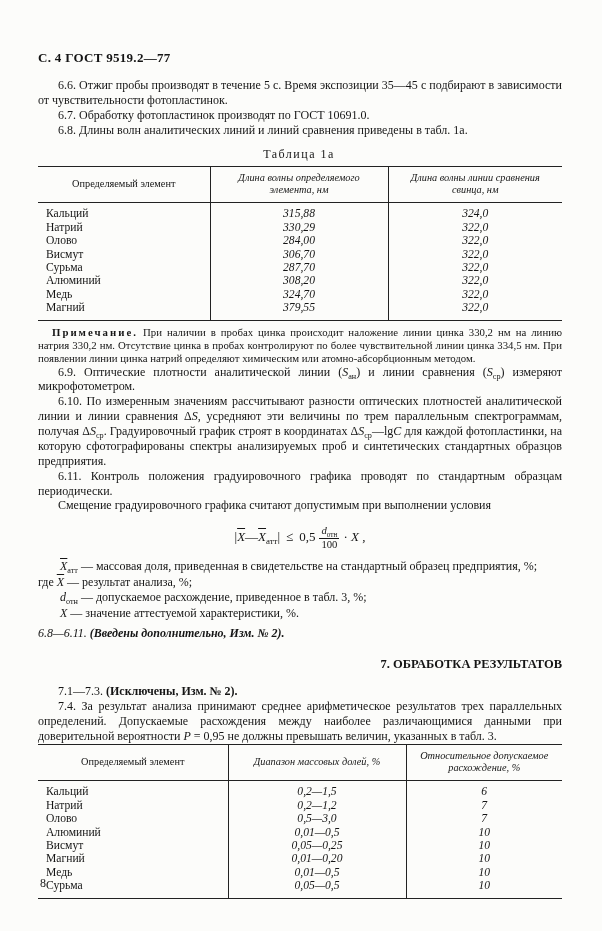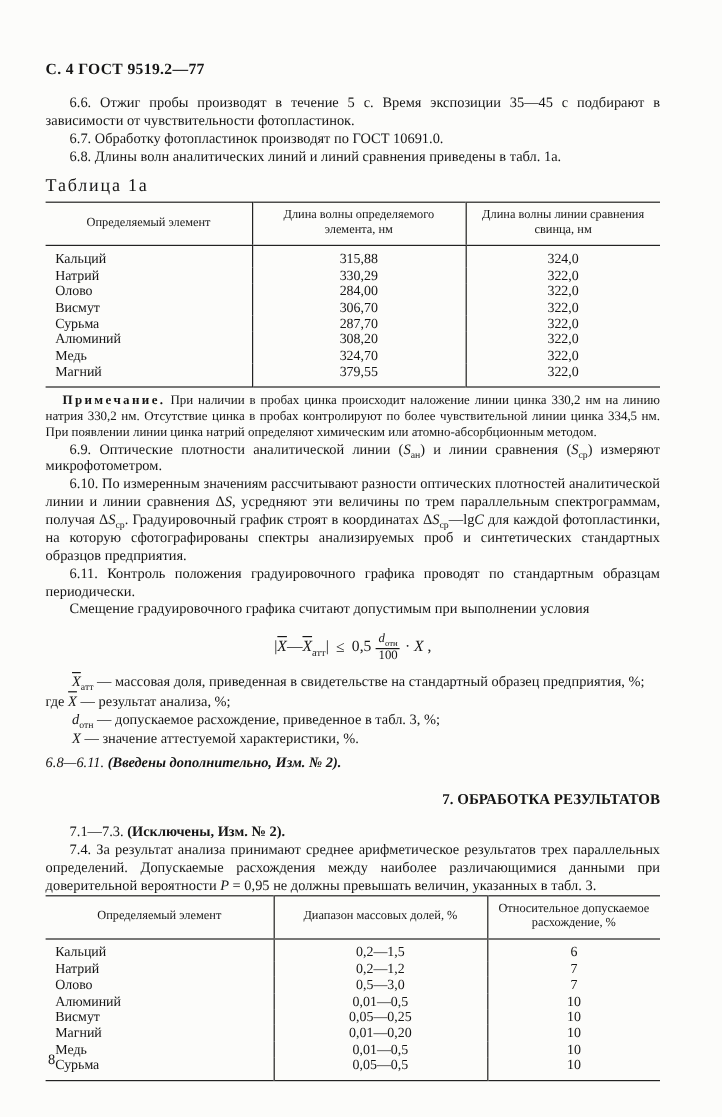--- a/index.html
+++ b/index.html
@@ -2,40 +2,40 @@
 <html><head>
 <meta charset="utf-8">
 <style>
   * { margin:0; padding:0; box-sizing:border-box; }
   html,body { background:#e8e8e6; }
   .page {
     width:602px; height:931px; margin:0 auto;
     background:#fcfcfa; color:#151515;
     font-family:"Liberation Serif", serif;
     position:relative;
-    padding:50px 52px 0 38px;
+    padding:50px 40px 0 38px;
     overflow:hidden;
   }
   .doc-header { font-weight:bold; font-size:13px; margin-bottom:12px; letter-spacing:.3px; }
   .body-text { font-size:12px; line-height:1.24; text-align:justify; text-indent:20px; }
   .no-indent { text-indent:0; }
   .note-text { font-size:10.8px; line-height:1.2; text-align:justify; text-indent:14px; margin-top:5px; }
   .lsp { letter-spacing:2px;font-weight:bold; }
   sub { font-size:0.68em; line-height:0; }
   i { font-style:italic; }
   b { font-weight:bold; }
 
-  .tcap { text-align:left; font-size:15px; letter-spacing:1.5px; margin:9px 2px 4px 0;font-family:Liberation Serif, serif; }
+  .tcap { text-align:center; font-size:12px; letter-spacing:1.5px; margin:9px 2px 4px 0;font-family:Liberation Serif, serif; }
   table.gtable { border-collapse:collapse; width:100%;
     border-top:1.4px solid #222; border-bottom:1.4px solid #222; }
   table.gtable th {
     border-bottom:1.4px solid #222; font-weight:normal; font-size:10.3px;
     line-height:1.25; padding:5px 8px; text-align:center; vertical-align:middle;
   }
-  table.gtable th + th, table.gtable td + td { border-left:1px solid #222; }
+  table.gtable th + th, table.gtable td + td { border-left:1px solid #222;font-style:italic; }
   table.gtable td { font-size:11.6px; line-height:1.16; padding:0 8px; }
   table.gtable td.num { text-align:center; }
   table.gtable tbody tr:first-child td { padding-top:4px; }
   table.gtable tbody tr:last-child td { padding-bottom:5px; }
   .c1a1 { width:172px; } .c1a2 { width:178px; }
   .c31 { width:190px; } .c32 { width:178px; }
 
   .formula { text-align:center; font-size:13px; margin:12px 0 8px; }
   .formula .vx { font-style:italic; text-decoration:overline; }
   .formula .vi { font-style:italic; }

